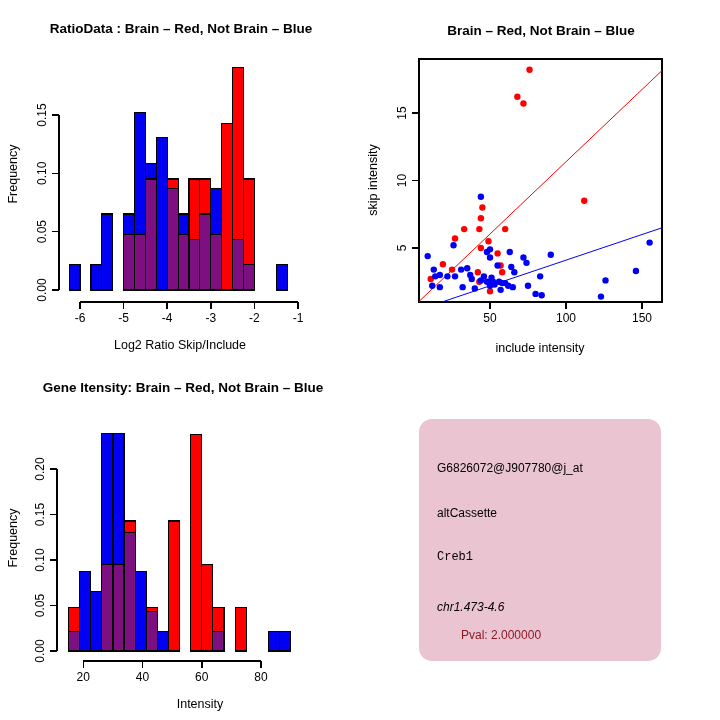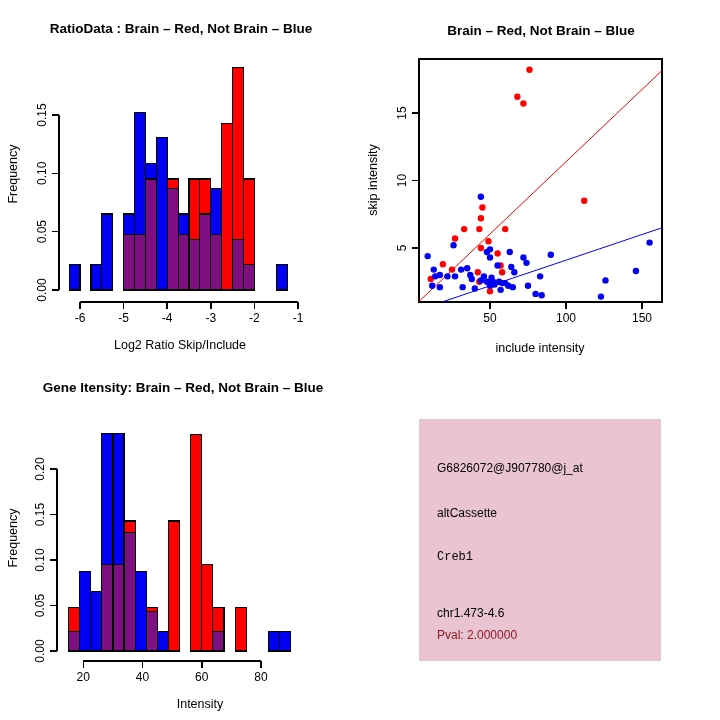--- a/index.html
+++ b/index.html
@@ -9,21 +9,21 @@
   #panel-tl{left:0;top:0;} #panel-tr{left:360px;top:0;}
   #panel-bl{left:0;top:360px;} #panel-br{left:360px;top:360px;}
   svg{display:block;}
   svg text{font-family:"Liberation Sans", sans-serif;fill:#000;}
   .t-title{font-size:13.5px;font-weight:bold;}
   .t-lab{font-size:12.5px;}
   .t-tick{font-size:12px;}
   .pink-box{position:absolute;left:59px;top:59px;width:242px;height:242px;}
   .info-line{position:absolute;left:18px;font-size:12px;color:#000;white-space:nowrap;}
   #info-probe{top:42px;} #info-event{top:87px;text-align:center;} #info-gene{top:131px;font-family:Liberation Mono, monospace;}
-  #info-loc{top:187px;} #info-pval{top:209px;}
+  #info-loc{top:181px;font-style:italic;} #info-pval{top:209px;}
 </style>
 </head>
 <body>
 
 <div class="canvas">
   <div class="panel" id="panel-tl">
     <svg id="svg-tl" width="360" height="360">
         <rect x="69.1" y="264.68261" width="10.9" height="25.317390000000003" fill="#0000F2" stroke="#000" stroke-width="1.2" shape-rendering="crispEdges"></rect>
         <rect x="90.9" y="264.68261" width="10.9" height="25.317390000000003" fill="#0000F2" stroke="#000" stroke-width="1.2" shape-rendering="crispEdges"></rect>
         <rect x="101.8" y="213.93116" width="10.9" height="76.06884" fill="#0000F2" stroke="#000" stroke-width="1.2" shape-rendering="crispEdges"></rect>
@@ -217,21 +217,21 @@
         <line x1="57" y1="154.5" x2="50" y2="154.5" stroke="#000000" stroke-width="1.5" shape-rendering="crispEdges"></line>
         <text x="44" y="154.5" class="t-tick" text-anchor="middle" transform="rotate(-90 44 154.5)">0.15</text>
         <line x1="57" y1="109" x2="50" y2="109" stroke="#000000" stroke-width="1.5" shape-rendering="crispEdges"></line>
         <text x="44" y="109" class="t-tick" text-anchor="middle" transform="rotate(-90 44 109)">0.20</text>
         <text x="183" y="32" class="t-title" text-anchor="middle">Gene Itensity: Brain – Red, Not Brain – Blue</text>
         <text x="200" y="348" class="t-lab" text-anchor="middle">Intensity</text>
         <text x="17" y="178" class="t-lab" text-anchor="middle" transform="rotate(-90 17 178)">Frequency</text>
       </svg>
   </div>
   <div class="panel" id="panel-br">
-    <div class="pink-box" id="pink-box" style="background: rgb(234, 197, 209);">
+    <div class="pink-box" id="pink-box" style="background: rgb(234, 197, 209); border-radius: 13px;">
       <div class="info-line" id="info-probe">G6826072@J907780@j_at</div>
       <div class="info-line" id="info-event">altCassette</div>
       <div class="info-line" id="info-gene">Creb1</div>
       <div class="info-line" id="info-loc">chr1.473-4.6</div>
-      <div class="info-line" id="info-pval" style="color: rgb(139, 26, 37);">Pval: 2.000000</div>
+      <div class="info-line" id="info-pval" style="color: rgb(139, 26, 37); margin-left: 24px;">Pval: 2.000000</div>
     </div>
   </div>
 </div>
 
 </body></html>

